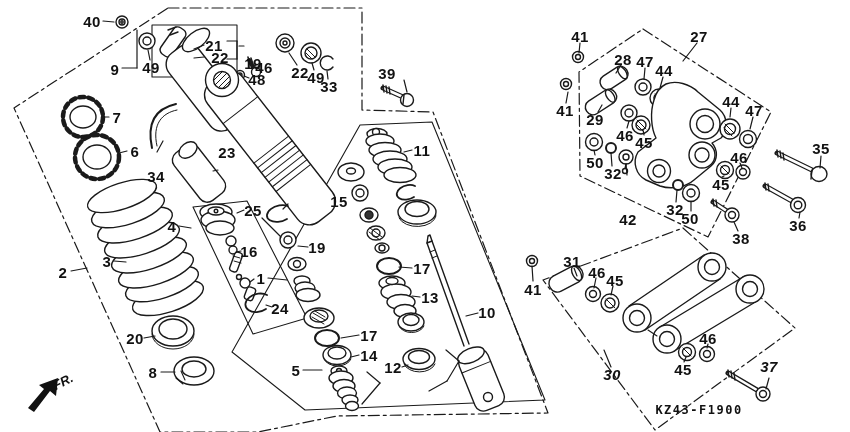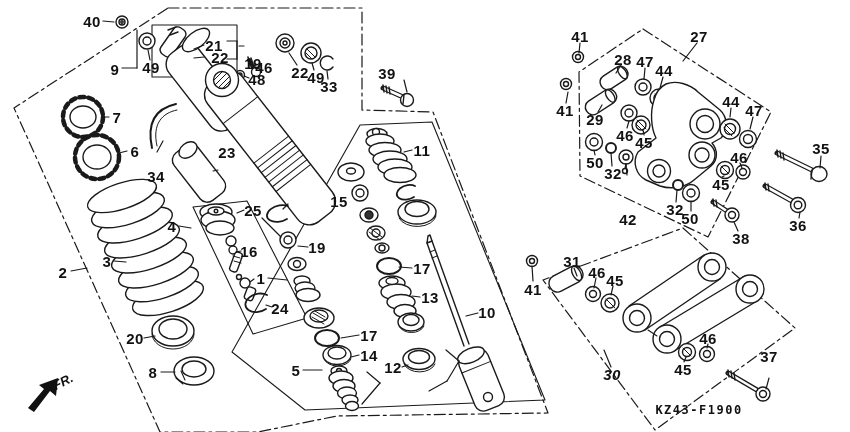--- a/index.html
+++ b/index.html
@@ -492,20 +492,20 @@
       <div class="plabel" style="left: 741px; top: 238px;">38</div>
       <div class="plabel" style="left: 821px; top: 148px;">35</div>
       <div class="plabel" style="left: 798px; top: 225px;">36</div>
       <div class="plabel" style="left: 533px; top: 289px;">41</div>
       <div class="plabel" style="left: 572px; top: 261px;">31</div>
       <div class="plabel" style="left: 597px; top: 272px;">46</div>
       <div class="plabel" style="left: 615px; top: 280px;">45</div>
       <div class="plabel" style="left: 612px; top: 374px; font-style: italic;">30</div>
       <div class="plabel" style="left: 708px; top: 338px;">46</div>
       <div class="plabel" style="left: 683px; top: 369px;">45</div>
-      <div class="plabel" style="left: 769px; top: 356px;">37</div>
+      <div class="plabel" style="left: 769px; top: 366px; font-style: italic;">37</div>
     </div>
 
 <div class="frtext" style="left:57px;top:378px;">FR.</div>
 
 <div class="code" style="left:699px;top:410px;">KZ43-F1900</div>
 
 </div>
 
 </body></html>

